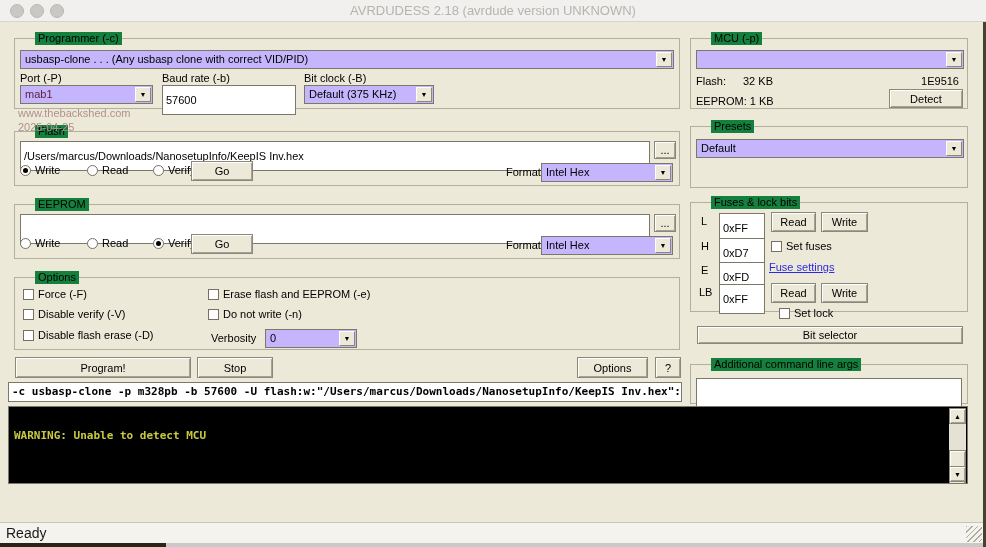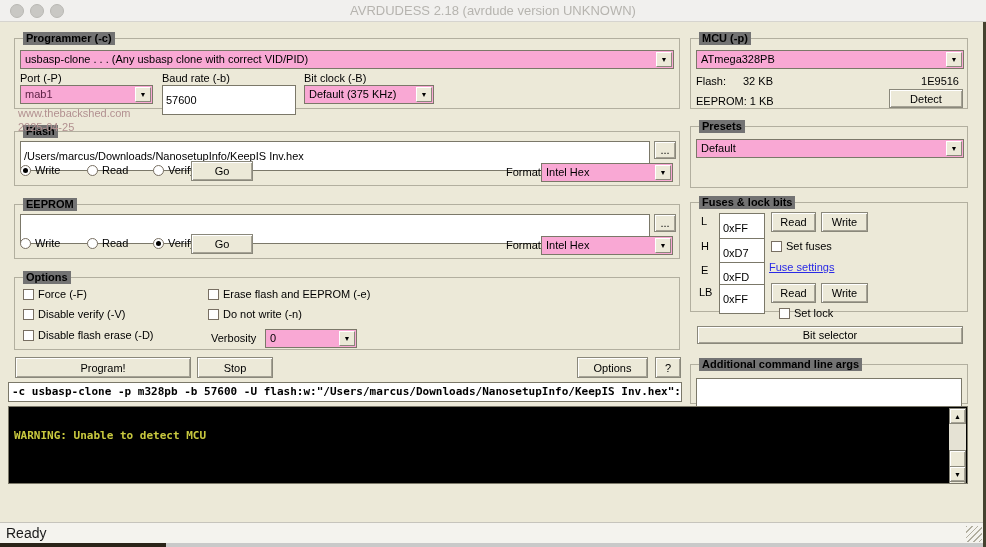--- a/index.html
+++ b/index.html
@@ -12,26 +12,26 @@
   
   .titlebar { position:absolute; left:0; top:0; width:986px; height:22px;
     background:#f1f0ee; border-bottom:1px solid #d6d4cf; }
   .traffic { position:absolute; top:4px; width:14px; height:14px; border-radius:50%;
     background:#c9c8c4; border:1px solid #b9b8b3; }
   .t1{left:10px} .t2{left:30px} .t3{left:50px}
   .title-text { position:absolute; left:0; right:0; top:0; height:22px; line-height:22px;
     text-align:center; color:#b6b4af; font-size:13px; }
   
   .group { position:absolute; border:1px solid #b2af9f; }
-  .group-label { position:absolute; top:-7px; left:8px; background:#737373;
-    padding:0 3px; line-height:13px; white-space:nowrap;font-weight:bold; }
+  .group-label { position:absolute; top:-7px; left:20px; background:#15803d;
+    padding:0 3px; line-height:13px; white-space:nowrap; }
   
   .tin { position:absolute; background:#fff; border:1px solid #7b7869;
     font:11px "Liberation Sans", sans-serif; padding:14px 3px; color:#000; }
-  .combo { position:absolute; background:#f9a8d4; border:1px solid #7b7869; }
+  .combo { position:absolute; background:#c4b5fd; border:1px solid #7b7869; }
   .combo .val { position:absolute; left:4px; top:2px; right:19px; white-space:nowrap; overflow:hidden; }
   .combo .drop { position:absolute; right:1px; top:1px; bottom:1px; width:16px;
     background:#ece9d8; border:1px solid; border-color:#ffffff #8a887b #8a887b #ffffff;
     display:flex; align-items:center; justify-content:center; font-size:7px; color:#000; }
   .btn { position:absolute; background:#ece9d8; border:1px solid #8a887b;
     box-shadow: inset 1px 1px 0 #ffffff, inset -1px -1px 0 #a5a295;
     display:flex; align-items:center; justify-content:center;
     font:11px "Liberation Sans", sans-serif; }
   .radio { width:11px; height:11px; border-radius:50%; background:#fff;
     border:1px solid #786f62; display:inline-block; position:relative; flex:none; }
@@ -98,21 +98,20 @@
   <input class="tin" style="left: 147px; top: 46px; width: 134px; height: 19px;" value="57600">
   <div class="combo" style="left:289px; top:46px; width:130px; height:19px;">
     <span class="val">Default (375 KHz)</span>
     <span class="drop">▼</span>
   </div>
 </div>
 
 <div class="group" style="left:690px; top:38px; width:278px; height:71px;">
   <span class="group-label">MCU (-p)</span>
   <div class="combo" style="left:5px; top:11px; width:268px; height:19px;">
-    <span class="val">ATmega328PB</span>
     <span class="drop">▼</span>
   </div>
   <span style="position:absolute; left:5px; top:36px;">Flash:</span>
   <span style="position:absolute; left:52px; top:36px;">32 KB</span>
   <span class="sig">1E9516</span>
   <span style="position:absolute; left:5px; top:56px;">EEPROM: 1 KB</span>
   <div class="btn" style="left:198px; top:50px; width:74px; height:19px;">Detect</div>
 </div>
 
 <div class="watermark" style="left:18px; top:107px;">www.thebackshed.com</div>

